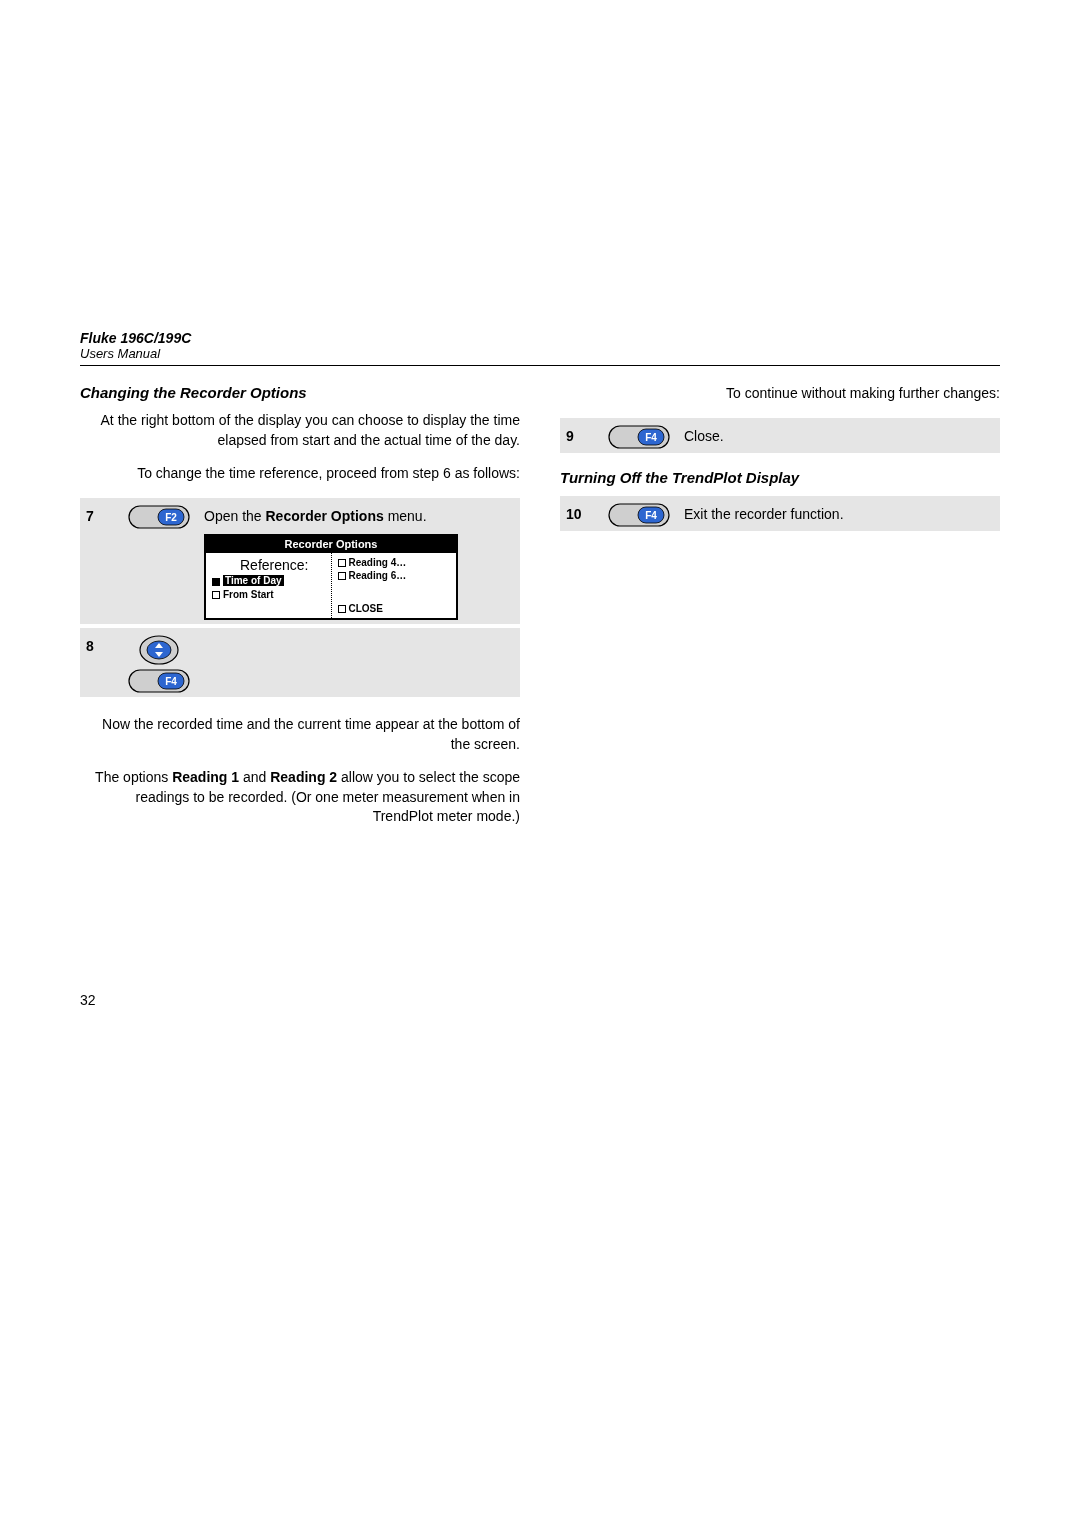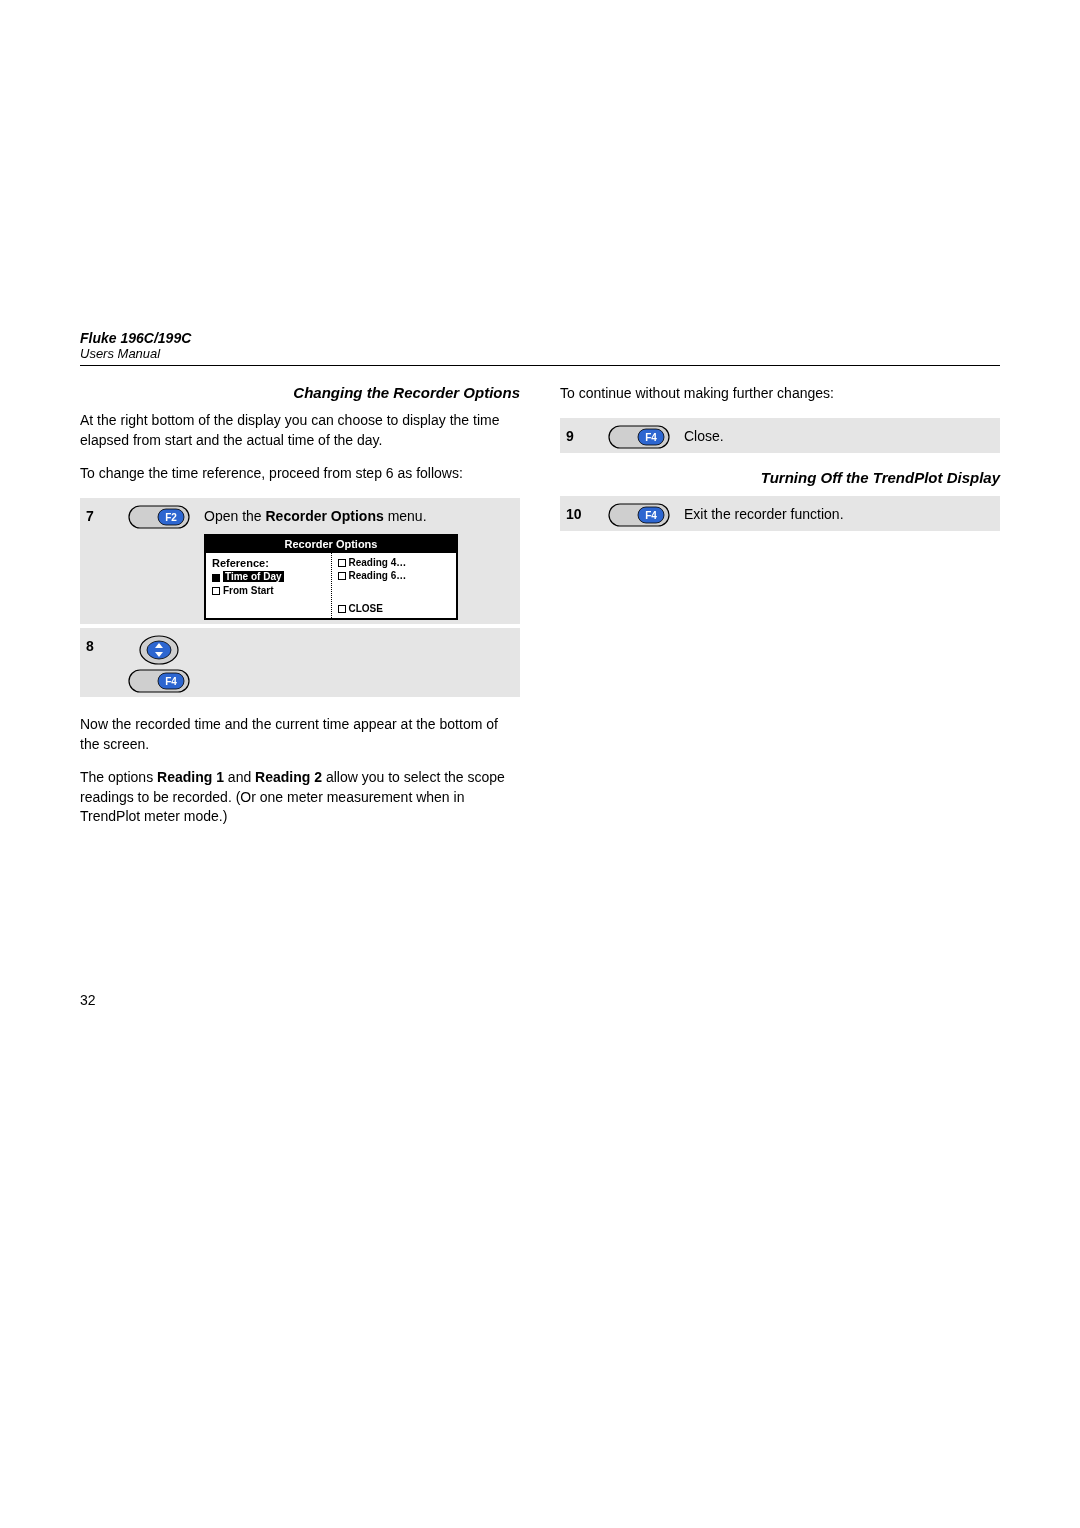--- a/index.html
+++ b/index.html
@@ -36,25 +36,25 @@
   }
   .col {
     flex: 1;
     min-width: 0;
   }
   .section-title {
     font-weight: bold;
     font-style: italic;
     font-size: 15px;
     margin: 0 0 10px 0;
-    text-align: right;
   }
   p {
     margin: 0 0 14px 0;
     line-height: 1.4;
+    text-align: right;
   }
   .step-row {
     display: flex;
     align-items: flex-start;
     background: #e5e5e5;
     padding: 4px 6px;
     margin-bottom: 4px;
   }
   .step-row.tall {
     align-items: flex-start;
@@ -127,22 +127,23 @@
   .opt .bullet.filled { background:#000; }
   .opt.sel {
     font-weight: bold;
   }
   .opt.sel .labeltxt {
     background:#000;
     color:#fff;
     padding:0 2px;
   }
   .group-label {
-    font-size:11px;
-    font-weight:bold;
+    font-size:14px;
+    font-weight:normal;
+    margin-left:28px;
   }
   .page-num {
     position: absolute;
     bottom: 520px;
     left: 80px;
     font-size: 14px;
     text-align: right;
   }
 </style>
 </head>

